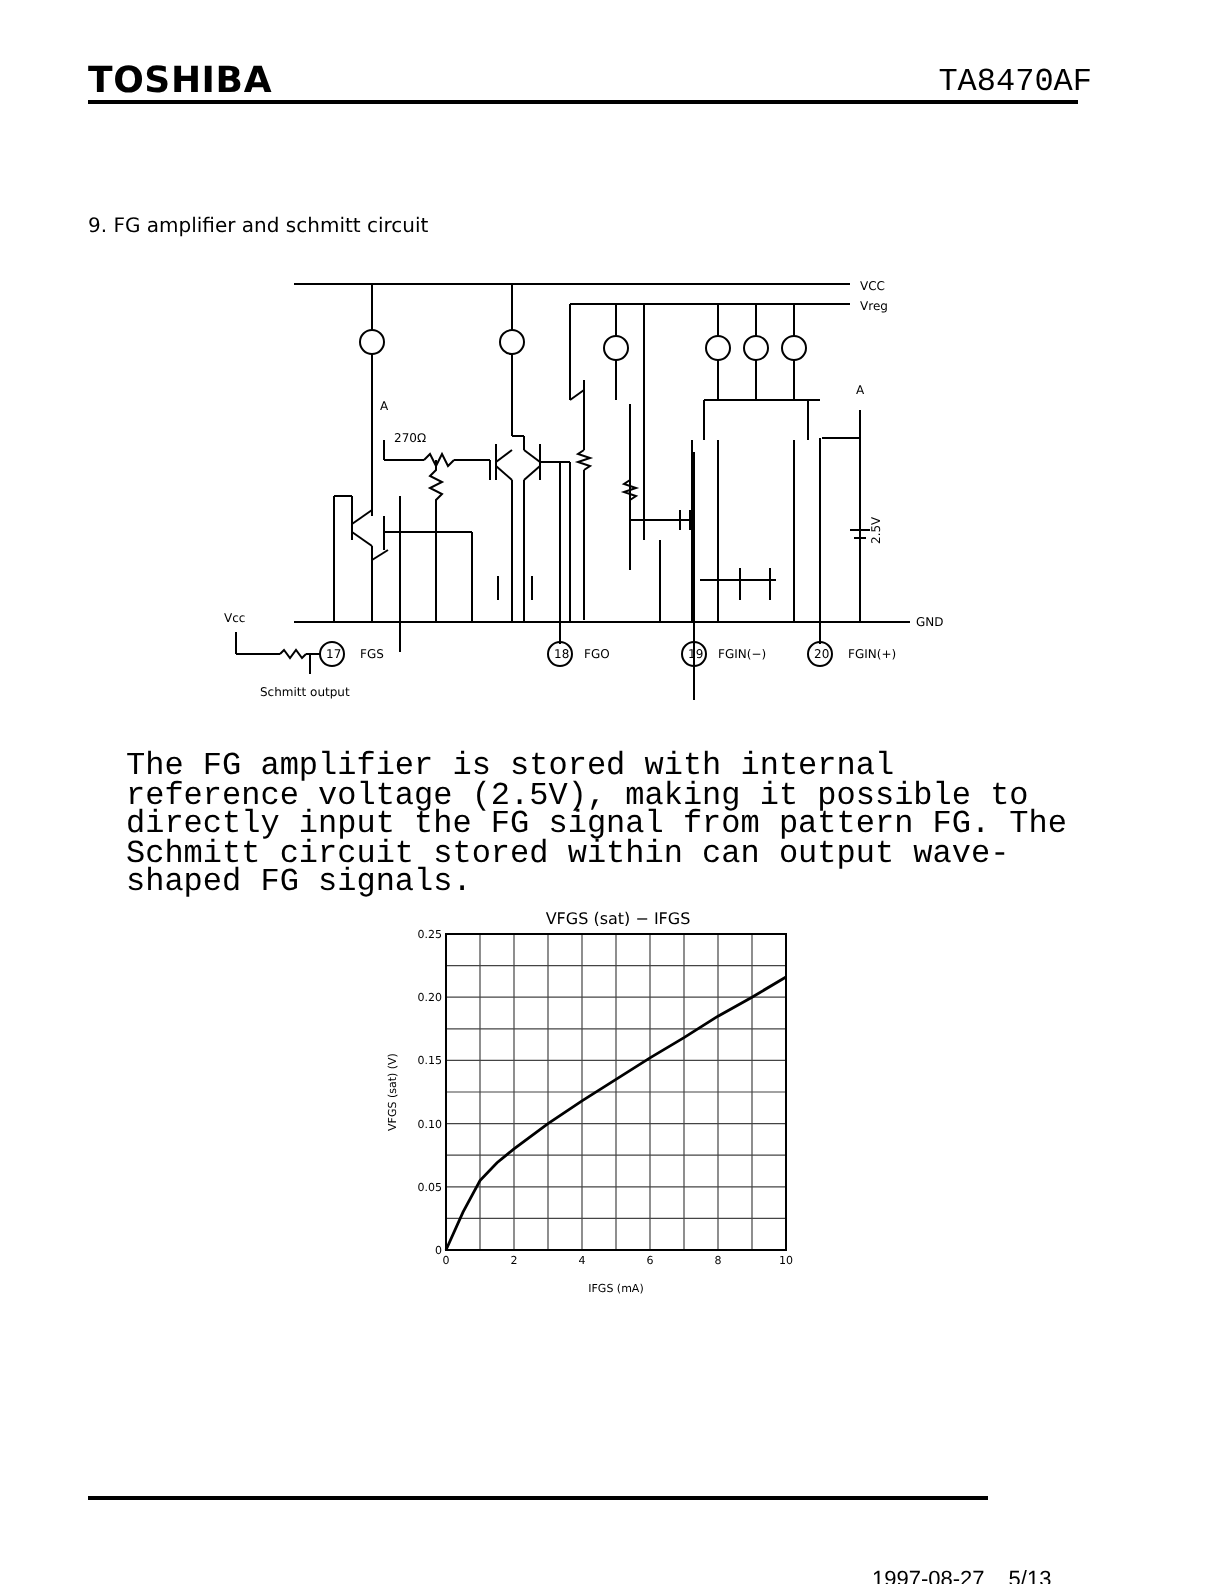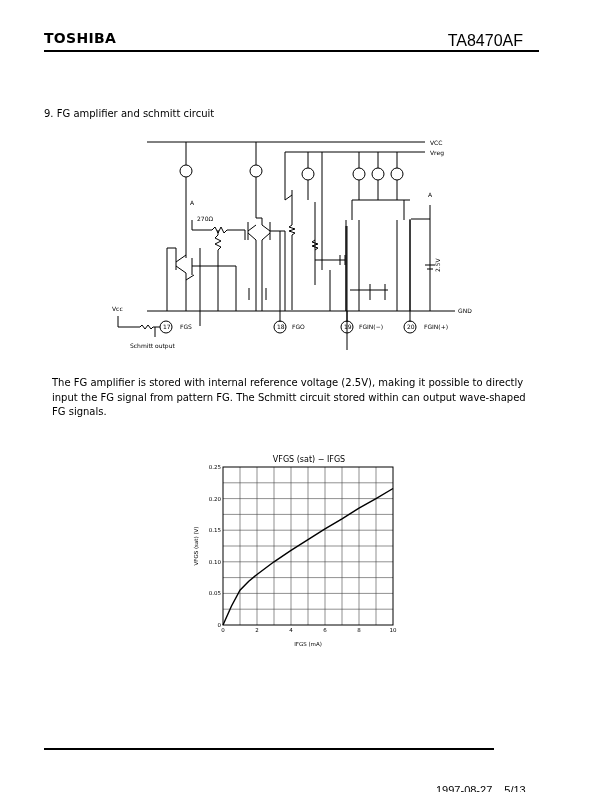--- a/index.html
+++ b/index.html
@@ -1,22 +1,22 @@
 <!DOCTYPE html>
 <html><head>
 <meta charset="utf-8">
 <style>
   html,body{margin:0;padding:0;background:#fff;}
   body{width:612px;height:792px;position:relative;overflow:hidden;font-family:"DejaVu Sans","Liberation Sans",sans-serif;color:#000;}
-  .brand{position:absolute;left:44px;top:30px;font-family:"DejaVu Sans",sans-serif;font-weight:bold;font-size:14px;letter-spacing:0.3px;}
-  .partno{position:absolute;right:89px;top:32px;font-family:Liberation Sans, sans-serif;font-size:16px;}
+  .brand{position:absolute;left:44px;top:30px;font-family:"DejaVu Sans",sans-serif;font-weight:bold;font-size:18px;letter-spacing:0.3px;}
+  .partno{position:absolute;right:66px;top:32px;font-family:Liberation Mono, monospace;font-size:16px;}
   .topline{position:absolute;left:44px;top:50px;width:495px;height:2px;background:#000;}
   .section{position:absolute;left:44px;top:108px;font-size:10px;}
   .circuit{position:absolute;left:100px;top:130px;}
-  .para{position:absolute;left:52px;top:376px;width:480px;font-size:10px;line-height:14.5px;}
+  .para{position:absolute;left:63px;top:376px;width:480px;font-size:16px;line-height:14.5px;font-family:Liberation Mono, monospace;}
   .para p{margin:0;}
   .chart{position:absolute;left:180px;top:450px;}
   .botline{position:absolute;left:44px;top:748px;width:450px;height:2px;background:#000;}
   .footer{position:absolute;left:436px;top:784px;font-family:"Liberation Sans",sans-serif;font-size:11px;}
   .footer span{margin-right:12px;}
   svg text{font-family:"DejaVu Sans",sans-serif;}
 </style>
 </head>
 <body>
 

